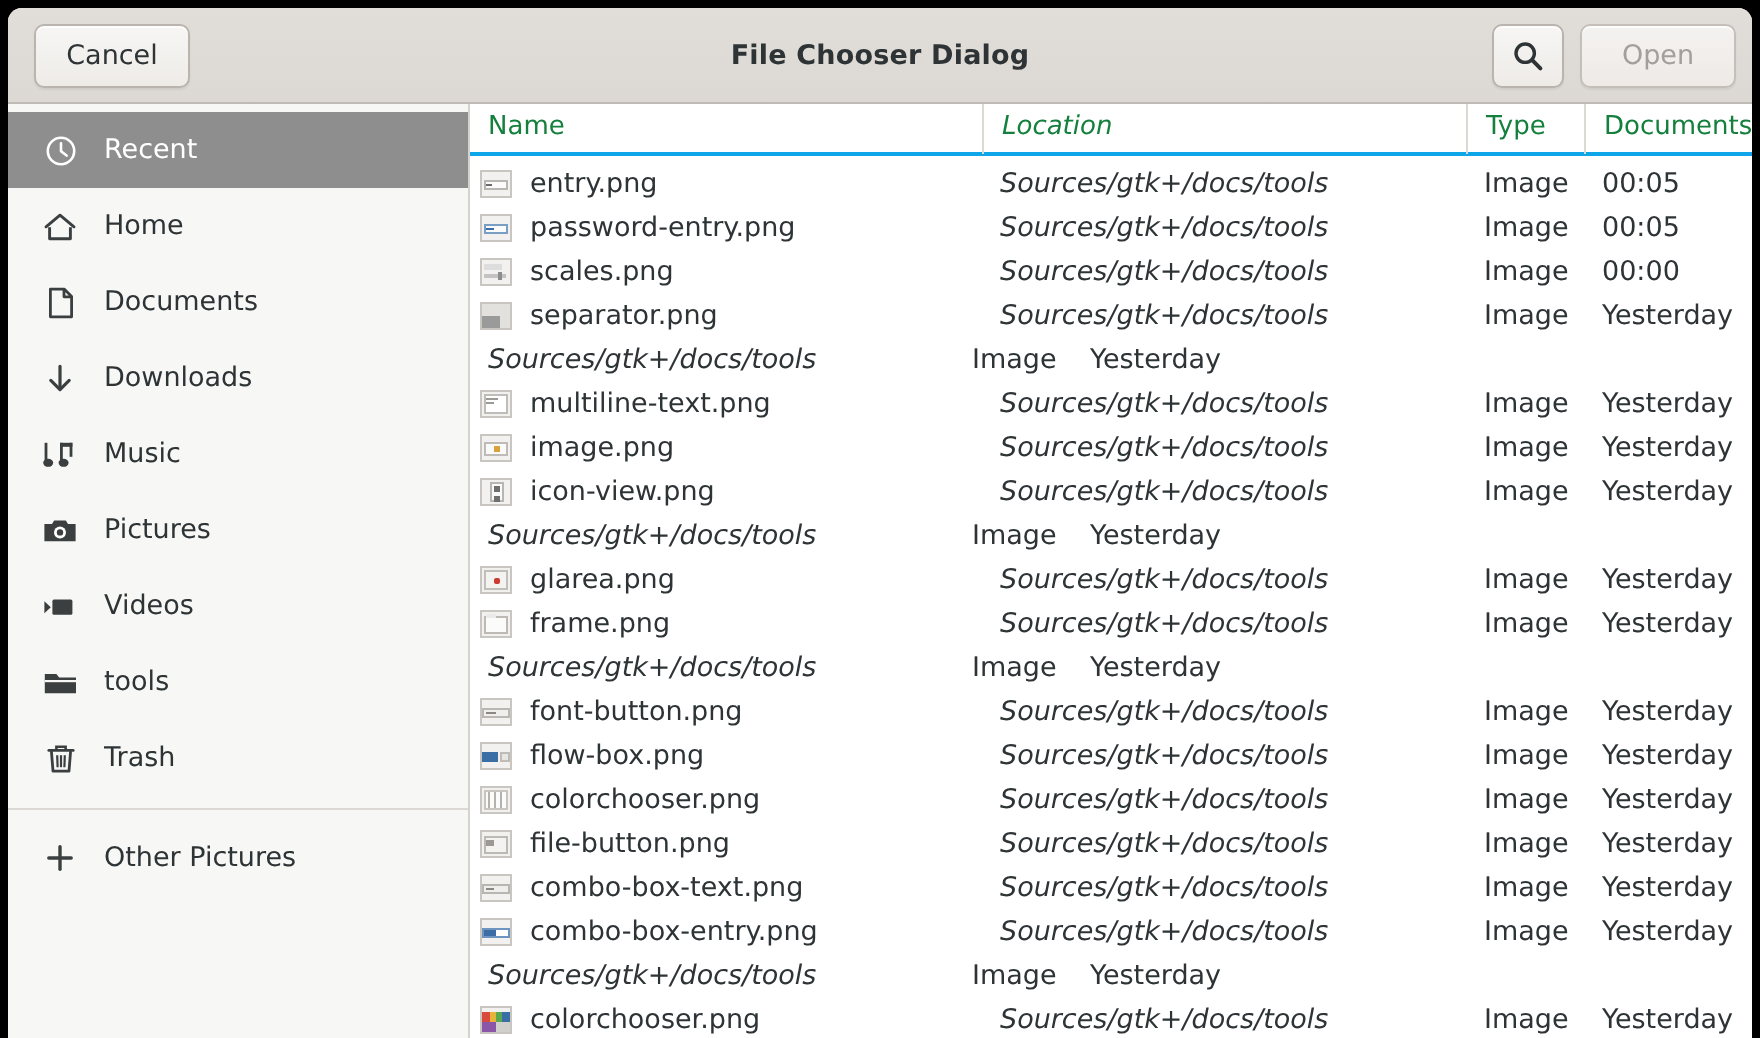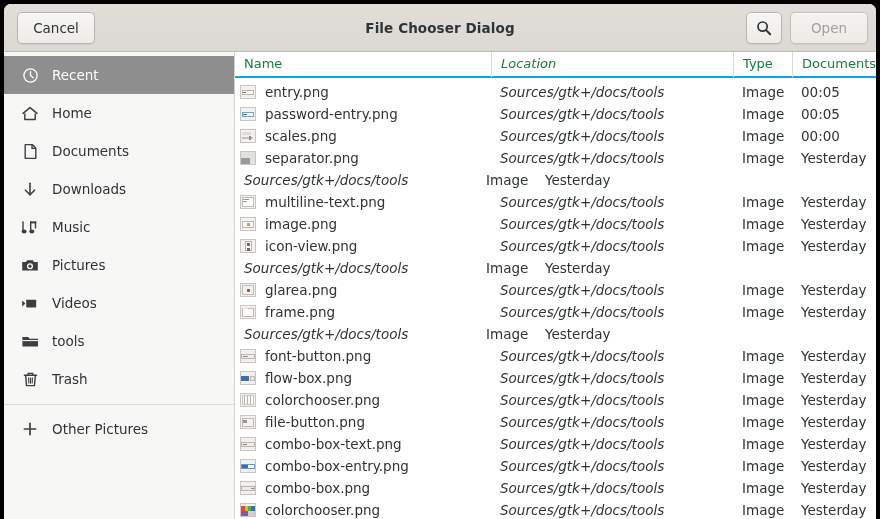--- a/index.html
+++ b/index.html
@@ -559,27 +559,20 @@
                 <i style="left:0;top:4px;right:0;height:5px;background:#ffffff;border:1px solid #6d95bf;box-sizing:border-box"></i>
                 <i style="left:1px;top:5px;width:6px;height:3px;background:#3b6ea5"></i>
               </span>
               <span>combo-box-entry.png</span>
             </div>
             <div class="cell w-location">Sources/gtk+/docs/tools</div>
             <div class="cell w-type">Image</div>
             <div class="cell w-accessed">Yesterday</div>
           </div>
           <div class="frow">
-            <div class="cell c-name w-name">
-              <span class="thumb">
-                <i style="left:0;top:4px;right:0;height:5px;background:#eeecea;border:1px solid #b9b6b2;box-sizing:border-box"></i>
-                <i style="left:10px;top:6px;width:3px;height:1px;background:#8c8985"></i>
-              </span>
-              <span>combo-box.png</span>
-            </div>
             <div class="cell w-location">Sources/gtk+/docs/tools</div>
             <div class="cell w-type">Image</div>
             <div class="cell w-accessed">Yesterday</div>
           </div>
           <div class="frow">
             <div class="cell c-name w-name">
               <span class="thumb">
                 <i style="left:0;top:2px;width:4px;height:5px;background:#d94a3d"></i>
                 <i style="left:4px;top:2px;width:3px;height:5px;background:#e8b33a"></i>
                 <i style="left:7px;top:2px;width:3px;height:5px;background:#5aa84f"></i>

